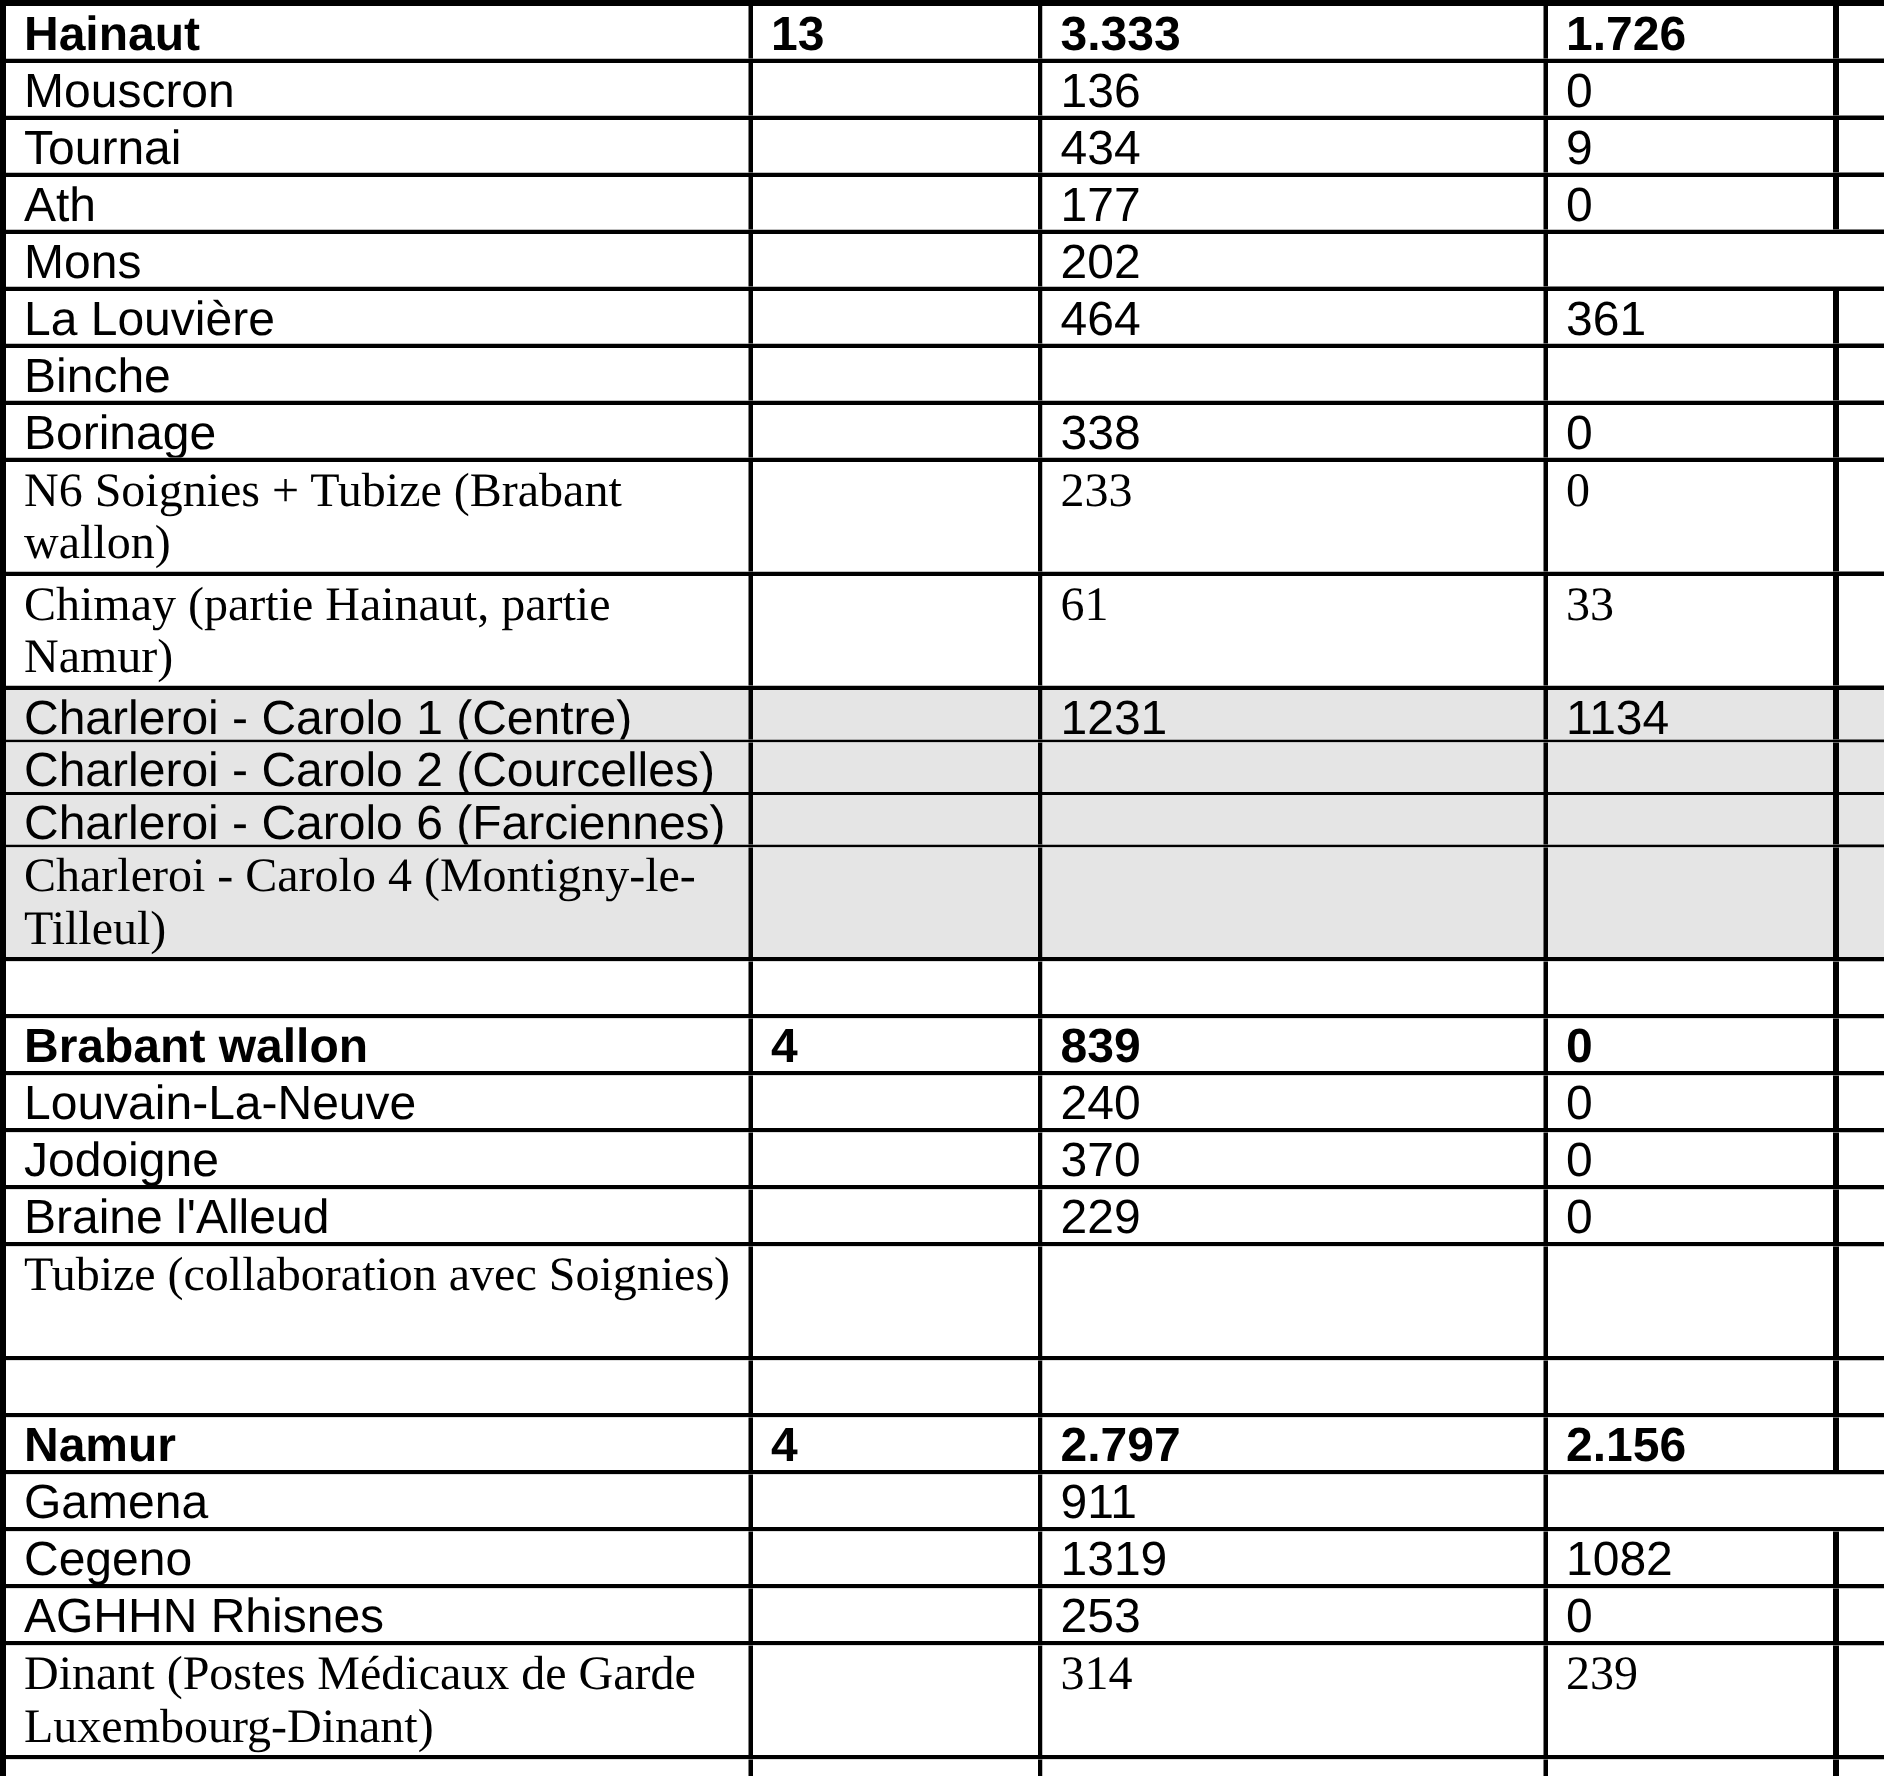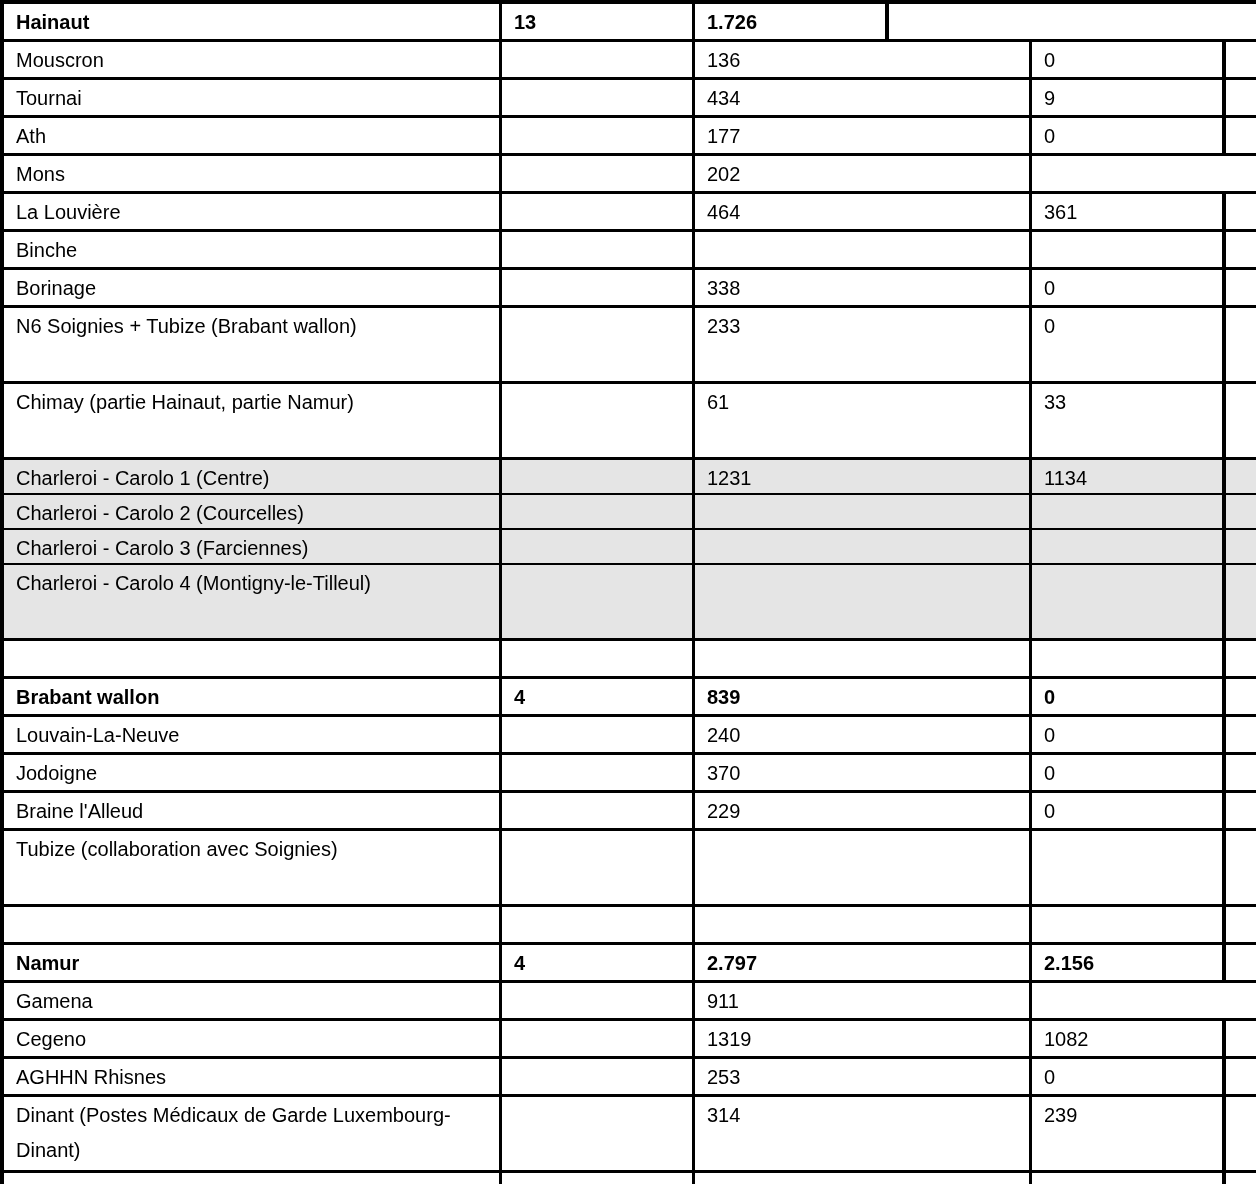--- a/index.html
+++ b/index.html
@@ -7,41 +7,41 @@
     padding: 0;
     background: #ffffff;
   }
   .page {
     position: relative;
     width: 1260px;
     height: 1184px;
     background: #ffffff;
     overflow: hidden;
     font-family: "Liberation Sans", "DejaVu Sans", sans-serif;
-    font-size: 20px;
+    font-size: 32px;
     color: #000000;
   }
   .table {
     position: absolute;
     left: 0;
     top: 0;
     width: 1256px;
     box-sizing: border-box;
     border-top: 4px solid #000000;
     border-left: 4px solid #000000;
     background: #ffffff;
   }
   .row {
     display: flex;
     box-sizing: border-box;
     height: 38px;
     border-bottom: 3px solid #000000;
     background: #ffffff;
   }
-  .row.tall { height: 76px; }
+  .row.tall { height: 76px; font-family: Liberation Serif, serif; }
   .row.shaded { background: #e5e5e5; }
   .row.shaded:not(.tall) { height: 35px; border-bottom-width: 2px; }
   .row.province { font-weight: bold; }
   .row.partial { height: 12px; border-bottom: none; }
   .cell {
     box-sizing: border-box;
     border-right: 3px solid #000000;
     padding: 1px 12px 0 12px;
     line-height: 35px;
     overflow: hidden;
@@ -53,20 +53,21 @@
   .c3 { width: 194px; border-right-width: 4px; }
 </style>
 </head>
 <body>
 
 <div class="page">
   <div class="table" id="data-table">
       <div class="row province">
         <div class="cell c0">Hainaut</div>
         <div class="cell c1">13</div>
+        <div class="cell c2">3.333</div>
         <div class="cell c3">1.726</div>
       </div>
       <div class="row locality">
         <div class="cell c0">Mouscron</div>
         <div class="cell c1"></div>
         <div class="cell c2">136</div>
         <div class="cell c3">0</div>
       </div>
       <div class="row locality">
         <div class="cell c0">Tournai</div>
@@ -121,21 +122,21 @@
         <div class="cell c2">1231</div>
         <div class="cell c3">1134</div>
       </div>
       <div class="row locality shaded">
         <div class="cell c0">Charleroi - Carolo 2 (Courcelles)</div>
         <div class="cell c1"></div>
         <div class="cell c2"></div>
         <div class="cell c3"></div>
       </div>
       <div class="row locality shaded">
-        <div class="cell c0">Charleroi - Carolo 3 (Farciennes)</div>
+        <div class="cell c0">Charleroi - Carolo 6 (Farciennes)</div>
         <div class="cell c1"></div>
         <div class="cell c2"></div>
         <div class="cell c3"></div>
       </div>
       <div class="row locality tall shaded">
         <div class="cell c0">Charleroi - Carolo 4 (Montigny-le-Tilleul)</div>
         <div class="cell c1"></div>
         <div class="cell c2"></div>
         <div class="cell c3"></div>
       </div>

